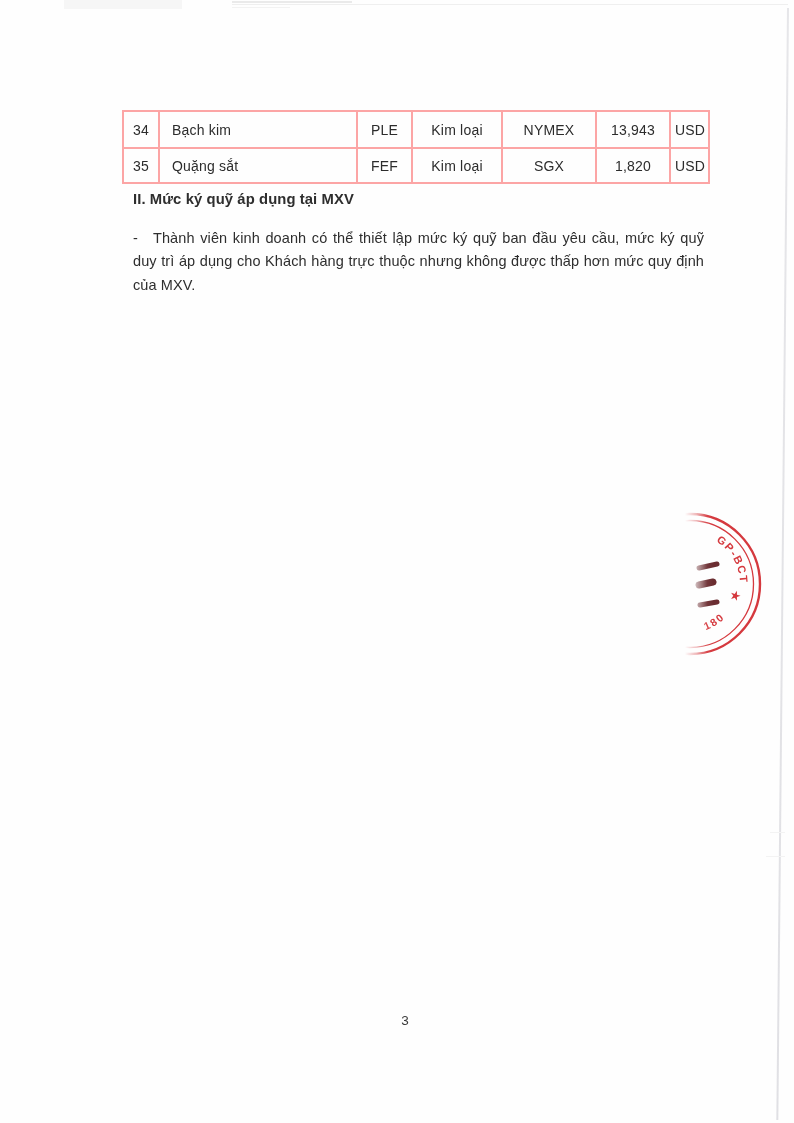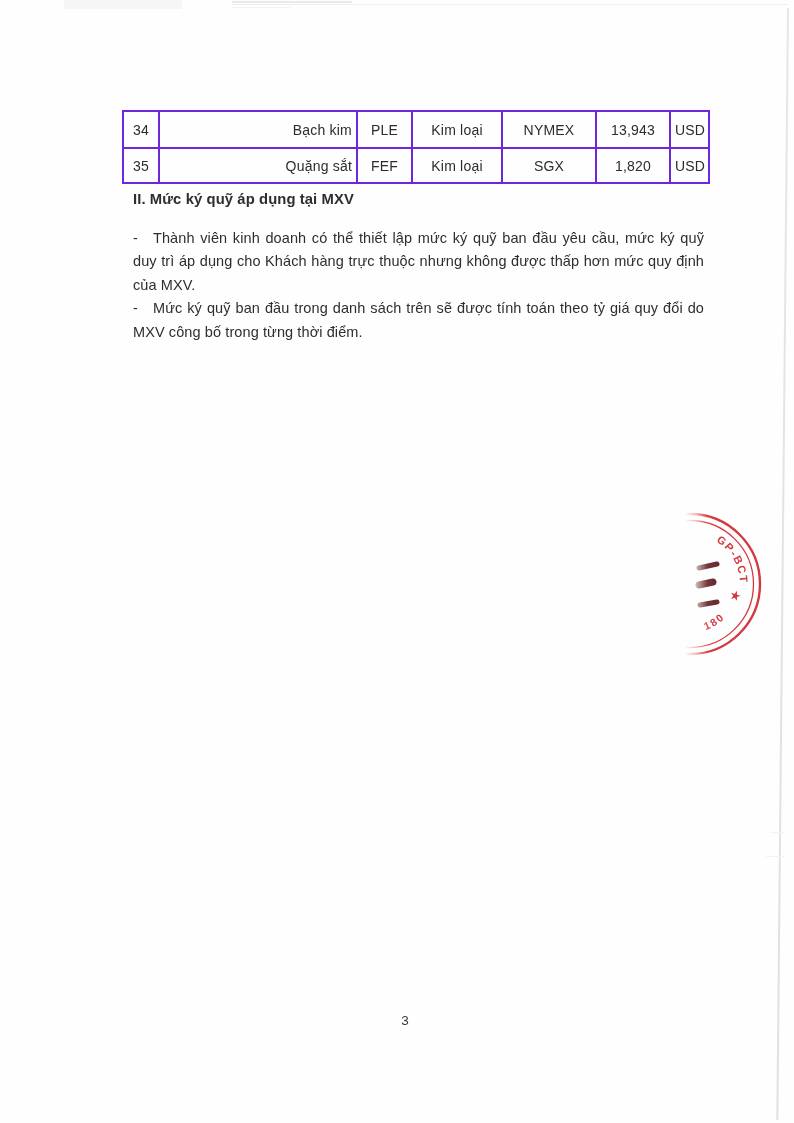--- a/index.html
+++ b/index.html
@@ -35,29 +35,29 @@
   .margin-table {
     position: absolute;
     left: 122px; top: 110px;
     width: 586px;
     border-collapse: collapse;
     table-layout: fixed;
     font-size: 14px;
     color: #2c2c2c;
   }
   .margin-table td {
-    border: 2px solid #6d28d9;
+    border: 2px solid #fca5a5;
     vertical-align: middle;
     text-align: center;
     padding: 0 4px;
     letter-spacing: 0.2px;
   }
   .margin-table tr:nth-child(1) td { height: 37px; }
   .margin-table tr:nth-child(2) td { height: 35px; }
-  .margin-table td.cell-name { text-align: right; padding-left: 12px; margin-left: 16px; }
+  .margin-table td.cell-name { text-align: left; padding-left: 12px; margin-left: 16px; }
 
   
   .section {
     position: absolute;
     left: 133px; top: 188px;
     width: 571px;
     font-size: 14.5px;
     line-height: 23.6px;
     color: #2e2e2e;
   }
@@ -136,21 +136,20 @@
         <td>SGX</td>
         <td>1,820</td>
         <td>USD</td>
       </tr>
     </tbody>
   </table>
 
   <div class="section">
     <div class="section-heading">II. Mức ký quỹ áp dụng tại MXV</div>
     <p class="bullet"><span class="marker">-</span><span>Thành viên kinh doanh có thể thiết lập mức ký quỹ ban đầu yêu cầu, mức ký quỹ duy trì áp dụng cho Khách hàng trực thuộc nhưng không được thấp hơn mức quy định của MXV.</span></p>
-    <p class="bullet"><span class="marker">-</span><span>Mức ký quỹ ban đầu trong danh sách trên sẽ được tính toán theo tỷ giá quy đổi do MXV công bố trong từng thời điểm.</span></p>
   </div>
 
   <svg class="stamp" viewBox="0 0 120 170" xmlns="http://www.w3.org/2000/svg">
     <defs>
       <linearGradient id="stamp-fade" gradientUnits="userSpaceOnUse" x1="30" y1="0" x2="58" y2="0">
         <stop offset="0" stop-color="#ffffff" stop-opacity="0"></stop>
         <stop offset="0.4" stop-color="#ffffff" stop-opacity="0.35"></stop>
         <stop offset="0.8" stop-color="#ffffff" stop-opacity="0.95"></stop>
         <stop offset="1" stop-color="#ffffff" stop-opacity="1"></stop>
       </linearGradient>

